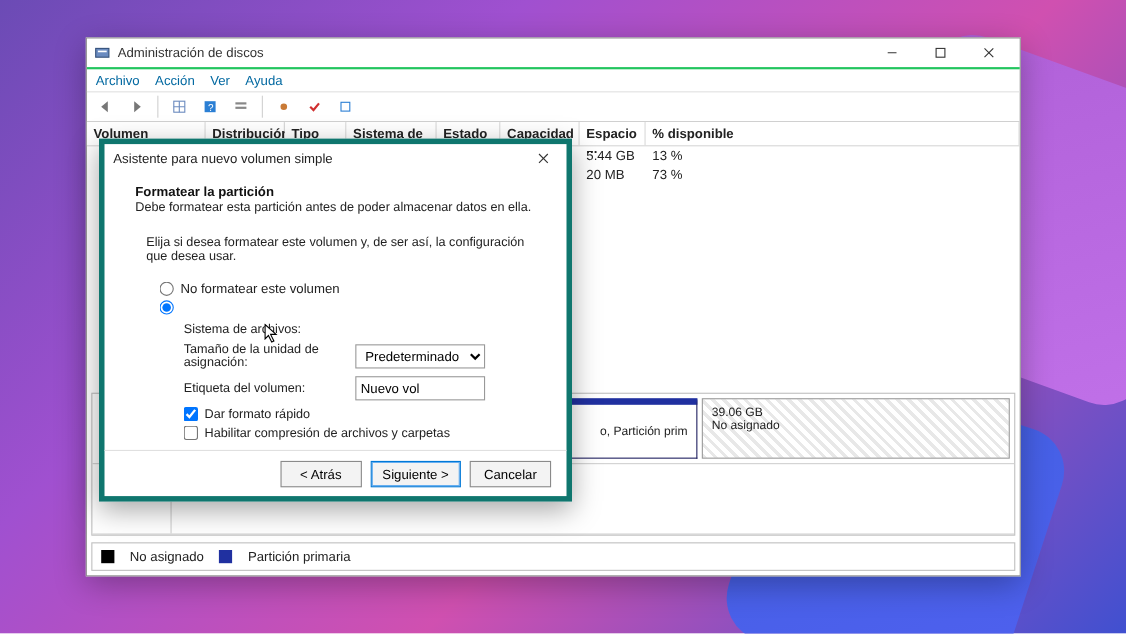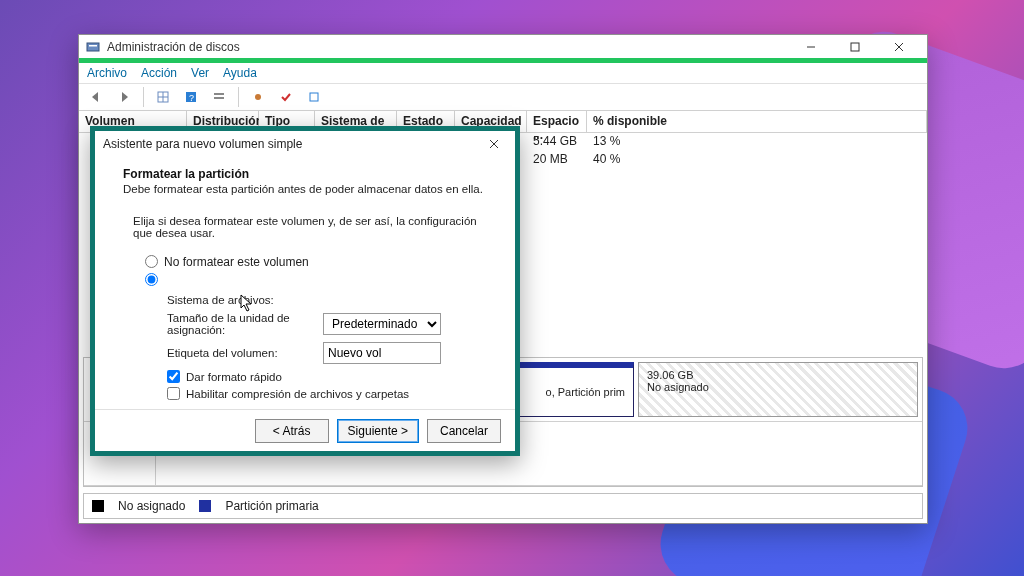--- a/index.html
+++ b/index.html
@@ -1,21 +1,21 @@
 <!DOCTYPE html>
 <html><head>
 <meta charset="utf-8">
 <style>
   * { box-sizing: border-box; margin: 0; padding: 0; font-family: 'Segoe UI', Tahoma, sans-serif; }
   body { width: 1024px; height: 576px; overflow: hidden; position: relative; }
   .bg { position: absolute; inset: 0; background: linear-gradient(135deg, #6b4bb5 0%, #a050d0 30%, #d050b0 60%, #4050d0 100%); }
   .bg-shapes { position: absolute; top: 60px; right: -60px; width: 280px; height: 280px; border-radius: 40px; background: linear-gradient(145deg,#b060d8,#c070e8); transform: rotate(20deg); }
   .bg-shapes2 { position: absolute; bottom: -40px; right: 80px; width: 260px; height: 260px; border-radius: 40px; background: linear-gradient(145deg,#4060e0,#5060f0); transform: rotate(18deg); }
   .win-main { position: absolute; left: 78px; top: 34px; width: 850px; height: 490px; background: #fff; border: 1px solid #8f8f8f; box-shadow: 0 8px 28px rgba(0,0,0,.3); display: flex; flex-direction: column; }
-  .titlebar { height: 28px; display: flex; align-items: center; padding: 0 6px; font-size: 12px; color: #333; border-bottom: 5px solid #22c55e; }
+  .titlebar { height: 28px; display: flex; align-items: center; padding: 0 6px; font-size: 12px; color: #333; border-bottom: 2px solid #22c55e; }
   .titlebar .ti-icon { width: 16px; height: 16px; margin-right: 6px; display:inline-flex; align-items:center; justify-content:center; }
   .titlebar .sp { flex: 1; }
   .titlebar .wbtn { width: 44px; height: 28px; display:flex; align-items:center; justify-content:center; color:#333; font-size:12px; }
   .titlebar .wbtn.close svg { stroke:#333; }
   .menubar { height: 20px; display: flex; align-items: center; gap: 14px; padding: 0 8px; font-size: 12px; color: #0369a1; }
   .toolbar { height: 28px; display: flex; align-items: center; gap: 6px; padding: 0 6px; border-top: 1px solid #e0e0e0; border-bottom: 1px solid #d0d0d0; }
   .tbtn { width: 22px; height: 22px; display:flex; align-items:center; justify-content:center; color:#555; }
   .tsep { width:1px; height:20px; background:#d0d0d0; margin:0 2px; }
   .headers { height: 22px; display:flex; border-bottom: 1px solid #d0d0d0; font-size:12px; color:#222; }
   .hcell { border-right: 1px solid #d0d0d0; padding: 3px 6px; background:#fff;font-weight:bold; }
@@ -35,21 +35,21 @@
   .lg-sq.blue { background:#2030a0; }
   .wizard { position:absolute; left:90px; top:126px; width:430px; height:330px; background:#fff; border:5px solid #0f766e; box-shadow: 0 8px 24px rgba(0,0,0,.35); display:flex; flex-direction:column; }
   .wiz-title { height:26px; display:flex; align-items:center; padding:0 8px; font-size:12px; color:#222; }
   .wiz-title .sp { flex:1; }
   .wiz-close { width:26px; height:26px; display:flex; align-items:center; justify-content:center; }
   .wiz-head { padding:10px 28px 8px 28px; }
   .wiz-head h3 { font-size:12px; font-weight:bold; color:#111; }
   .wiz-head p { font-size:11.5px; color:#222; margin-top:2px; }
   .wiz-body { padding: 12px 32px 0 32px; font-size:12px; color:#222; }
   .wiz-body .intro { font-size:11.5px; margin-bottom:16px; margin-left:6px; }
-  .radio-row { display:flex; gap:6px; margin:4px 0 4px 18px; }
+  .radio-row { display:flex; align-items:center; gap:6px; margin:4px 0 4px 18px; }
   .radio-row input { width:13px; height:13px; }
   .form-rows { margin:8px 0 6px 40px; }
   .frow { display:flex; align-items:center; margin:6px 0; }
   .frow label { width:156px; font-size:11.5px; }
   .frow select, .frow input[type=text] { width:118px; height:22px; font-size:12px; border:1px solid #999; padding:0 4px; background:#fff; }
   .chk-row { display:flex; align-items:center; gap:6px; margin:4px 0 4px 40px; font-size:11.5px; }
   .chk-row input { width:13px; height:13px; }
   .wiz-foot { margin-top:auto; height:42px; display:flex; align-items:center; justify-content:flex-end; gap:8px; padding:0 14px; border-top:1px solid #e0e0e0; }
   .btn { height:24px; min-width:74px; font-size:12px; border:1px solid #8a8a8a; background:#f3f3f3; padding:0 10px; }
   .btn.primary { border:1px solid #0078d7; box-shadow: inset 0 0 0 1px #66aef0; }
@@ -155,21 +155,21 @@
   </div>
   <div class="rows">
     <div class="row">
       <div class="rcell" style="width:448px"></div>
       <div class="rcell" style="width:60px">5.44 GB</div>
       <div class="rcell">13 %</div>
     </div>
     <div class="row">
       <div class="rcell" style="width:448px"></div>
       <div class="rcell" style="width:60px">20 MB</div>
-      <div class="rcell">40 %</div>
+      <div class="rcell">73 %</div>
     </div>
   </div>
 
   <div class="diskarea" style="bottom:36px; height:130px;">
     <div class="diskrow" style="height:64px;">
       <div class="disklabel">
         <div>Bá</div>
         <div>80,</div>
         <div>En</div>
       </div>

